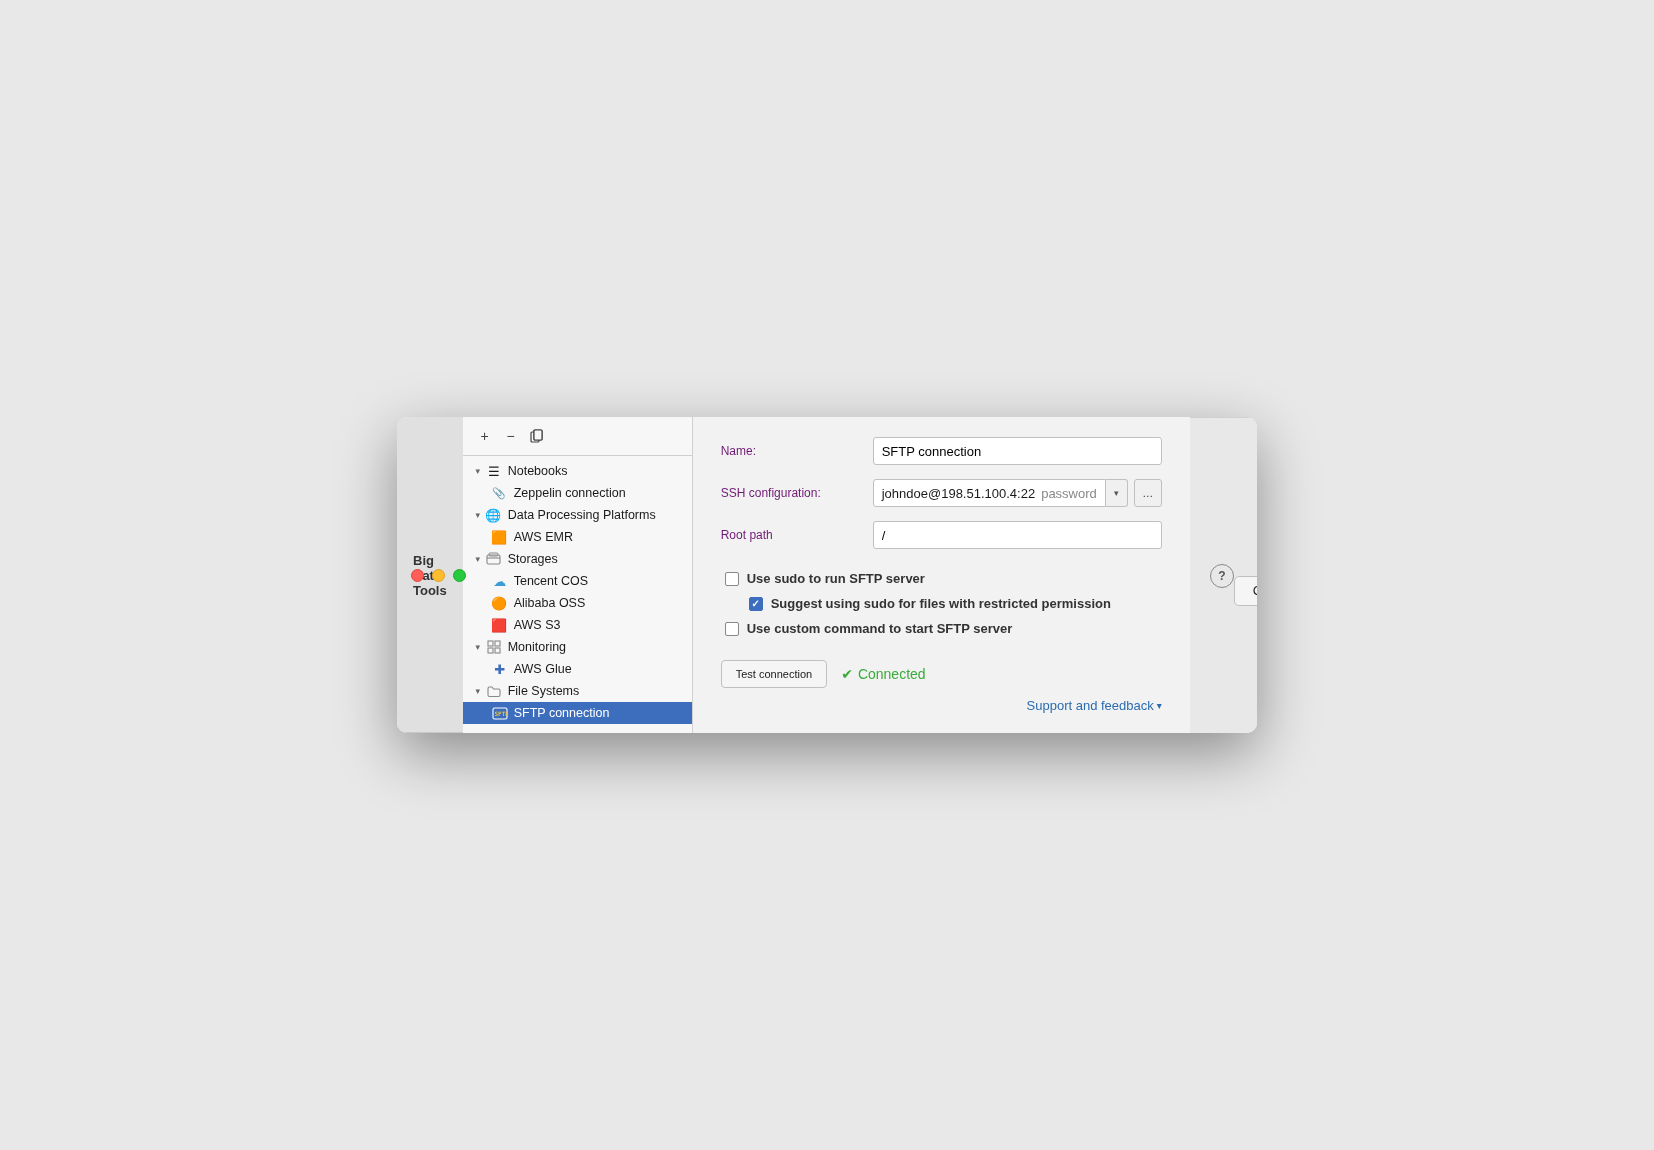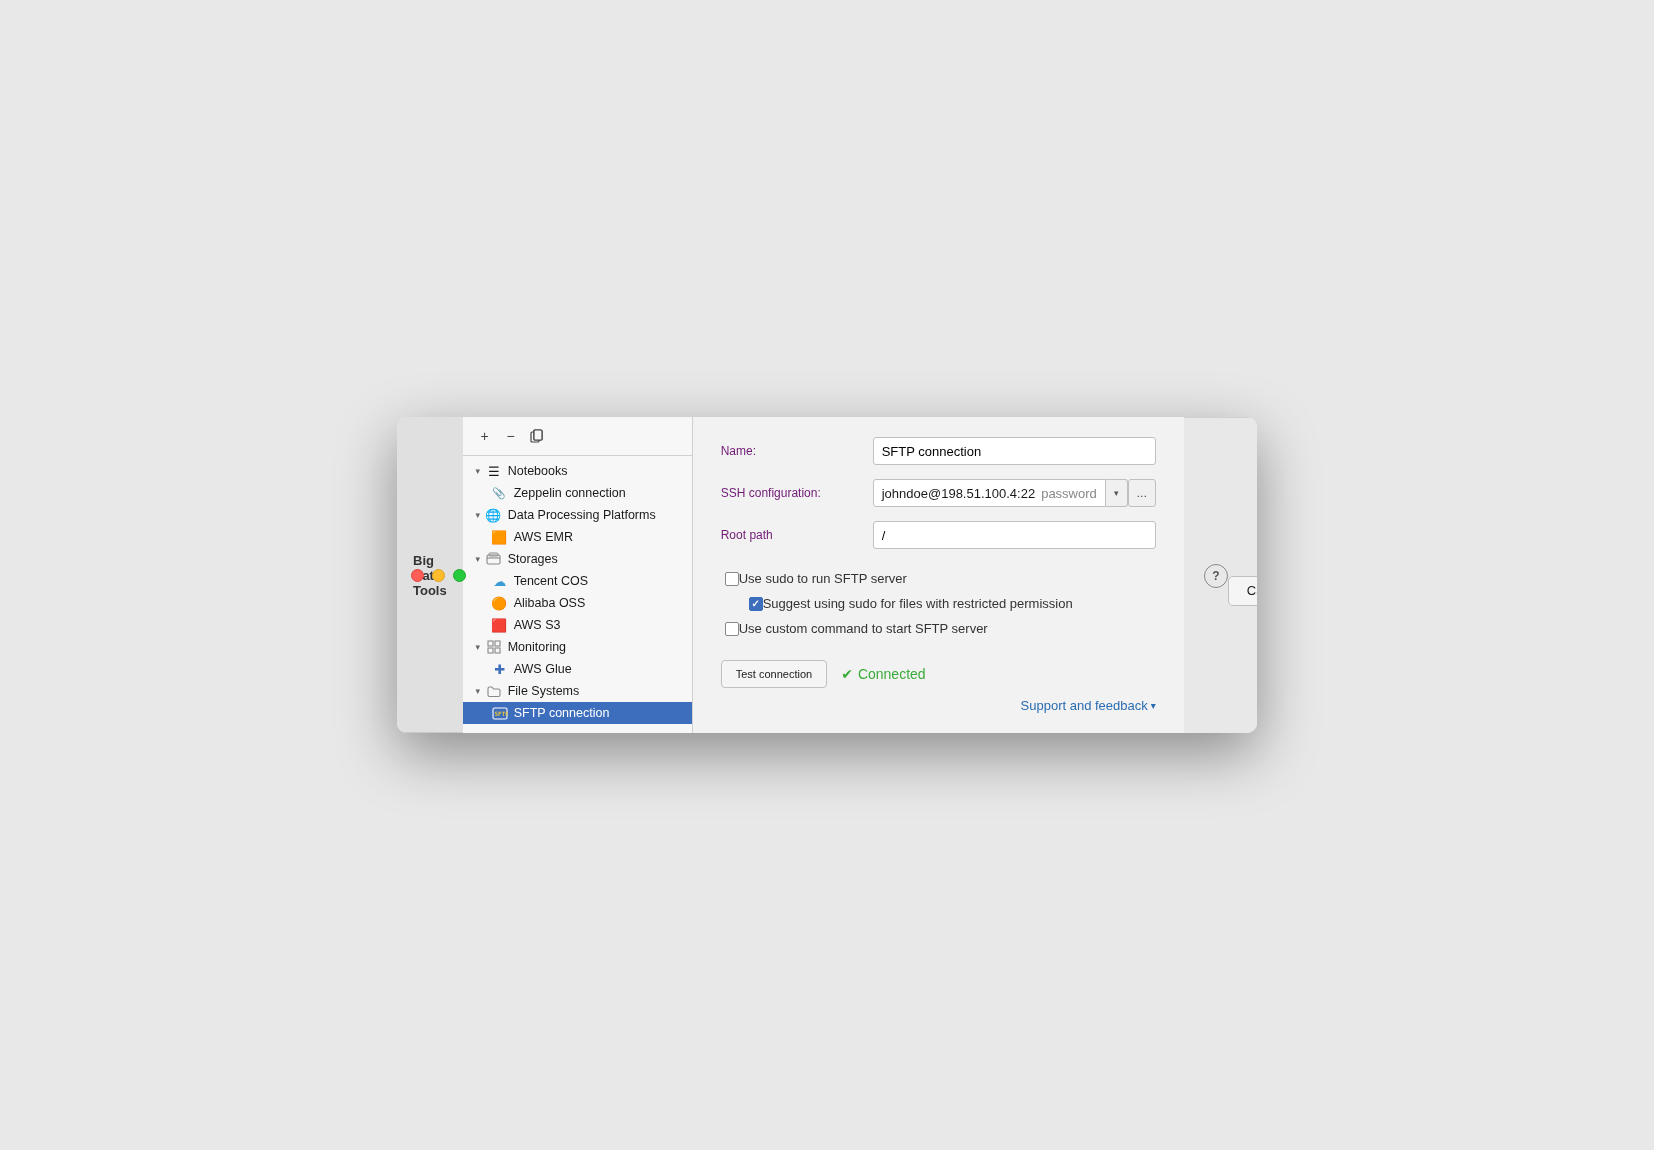--- a/index.html
+++ b/index.html
@@ -192,20 +192,21 @@
       outline: none;
     }
     .ssh-row {
       display: flex;
       margin-bottom: 14px;
       gap: 12px;
     }
     .ssh-select-wrap {
       flex: 1;
       display: flex;
+      gap: 6px;
     }
     .ssh-select-container {
       flex: 1;
       position: relative;
       display: flex;
     }
     .ssh-select-display {
       flex: 1;
       height: 28px;
       border: 1px solid #c0c0c0;
@@ -246,22 +247,24 @@
       flex-shrink: 0;
     }
     .ssh-value { color: #1a1a1a; }
     .ssh-password { color: #888; margin-left: 6px; }
     .options-section {
       margin-top: 8px;
     }
     .option-row {
       display: flex;
       align-items: center;
+      gap: 8px;
       margin-bottom: 10px;
       padding-left: 4px;
+      font-weight: bold;
     }
     .option-row.indented {
       padding-left: 28px;
     }
     .option-label { font-size: 13px; color: #333; }
     .test-row {
       display: flex;
       align-items: center;
       gap: 14px;
       margin-top: 14px;

